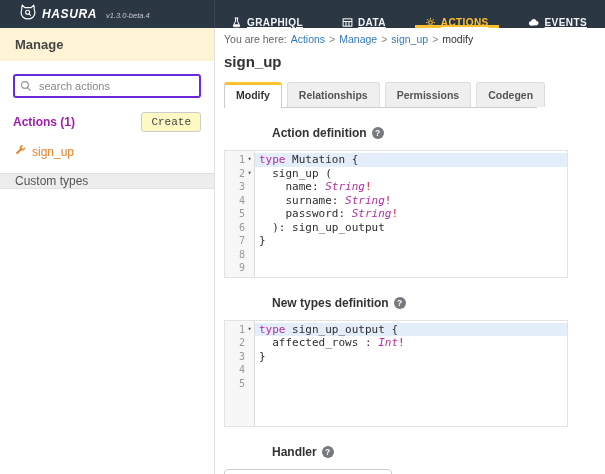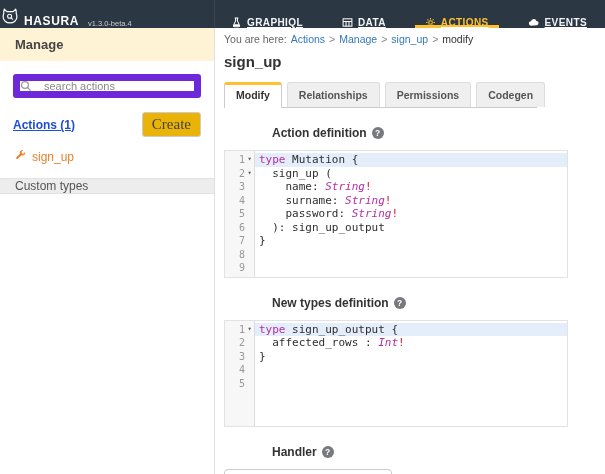--- a/index.html
+++ b/index.html
@@ -2,49 +2,49 @@
 <html><head>
 <meta charset="utf-8">
 <style>
   * { margin:0; padding:0; box-sizing:border-box; }
   html,body { width:605px; height:474px; overflow:hidden; background:#fff;
     font-family:"Liberation Sans", sans-serif; color:#333; }
 
   
   .navbar { position:absolute; top:0; left:0; width:605px; height:28px;
     background:#2c3744; display:flex; align-items:stretch; color:#fff; }
-  .brand { width:215px; display:flex; align-items:flex-end; padding-left:2px; gap:6px;
-    border-right:1px solid rgba(255,255,255,0.07); }
+  .brand { width:215px; display:flex; align-items:center; padding-left:20px; gap:6px;
+    border-right:1px solid rgba(255,255,255,0.07);font-style:italic; }
   .brand-name { font-size:12px; font-weight:bold; letter-spacing:0.6px; }
   .brand-version { font-size:7.5px; color:#c6cbd2; margin-left:3px; margin-top:2px; }
   .nav-items { flex:1; display:flex; align-items:stretch; padding:16px 8px 0 6px;
     justify-content:space-between;text-decoration:underline; }
   .nav-item { display:flex; align-items:center; gap:5px; padding:0 10px;
     font-size:10px; font-weight:bold; letter-spacing:0.4px; cursor:pointer; color:#f2f4f6; }
   .nav-item svg { display:block; }
   .nav-item.active { color:#fdc02f; box-shadow:inset 0 -3px 0 #fdc02f; }
 
   
   .sidebar { position:absolute; top:28px; left:0; width:215px; height:446px;
     background:#fff; border-right:1px solid #e0e0e0; }
   .manage-header { background:#fff3d5; padding:9px 15px; font-size:13px;
     font-weight:bold; color:#454545; }
   .sidebar-body { padding:13px 13px 14px 13px; }
   .search-wrap { position:relative; }
   .search-wrap svg { position:absolute; left:7px; top:6px; }
-  .search-input { width:100%; height:24px; border:7px solid #6d28d9; border-radius:3px;
+  .search-input { width:100%; height:24px; border:2px solid #6d28d9; border-radius:3px;
     padding:0 6px 0 24px; font-size:11px; color:#444; outline:none;
     font-family:"Liberation Sans", sans-serif; }
   .search-input::placeholder { color:#888; }
   .actions-row { margin-top:14px; display:flex; align-items:center;
     justify-content:space-between; }
-  .actions-heading { font-size:12px; font-weight:bold; color:#1d4ed8;text-decoration:underline; }
-  .create-btn { font-size:15px; color:#444; background:#eab308; border:1px solid #ccc;
+  .actions-heading { font-size:12px; font-weight:bold; color:#a21caf; }
+  .create-btn { font-size:11px; color:#444; background:#fef9c3; border:1px solid #ccc;
     border-radius:3px; padding:3px 9px; cursor:pointer;
-    font-family:Liberation Serif, serif; }
+    font-family:Liberation Mono, monospace; }
   .action-item { margin-top:13px; display:flex; align-items:center; gap:6px;
     font-size:12px; color:#e8822c; cursor:pointer; padding-left:2px; }
   .custom-types { background:#ededed; border-top:1px solid #e2e2e2;
     border-bottom:1px solid #e2e2e2; padding:0 15px; font-size:12px; color:#555;
     cursor:pointer; }
 
   
   .main { position:absolute; top:28px; left:216px; width:333px; height:446px;
     background:#fff; padding:5px 12px 0 8px; }
   .breadcrumb { font-size:10.5px; color:#666; display:flex; gap:4px; align-items:center; }

